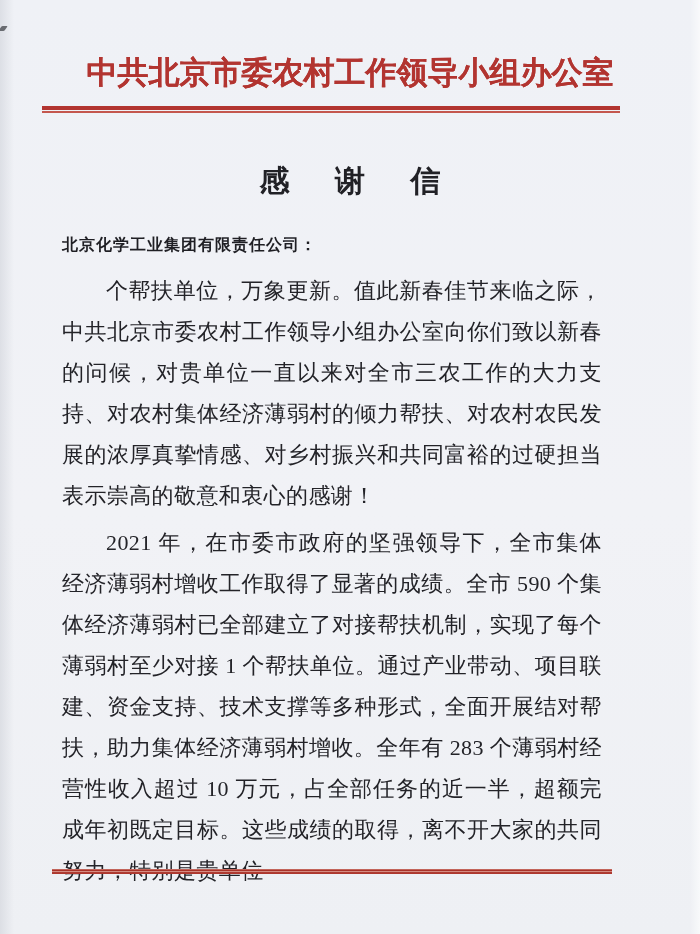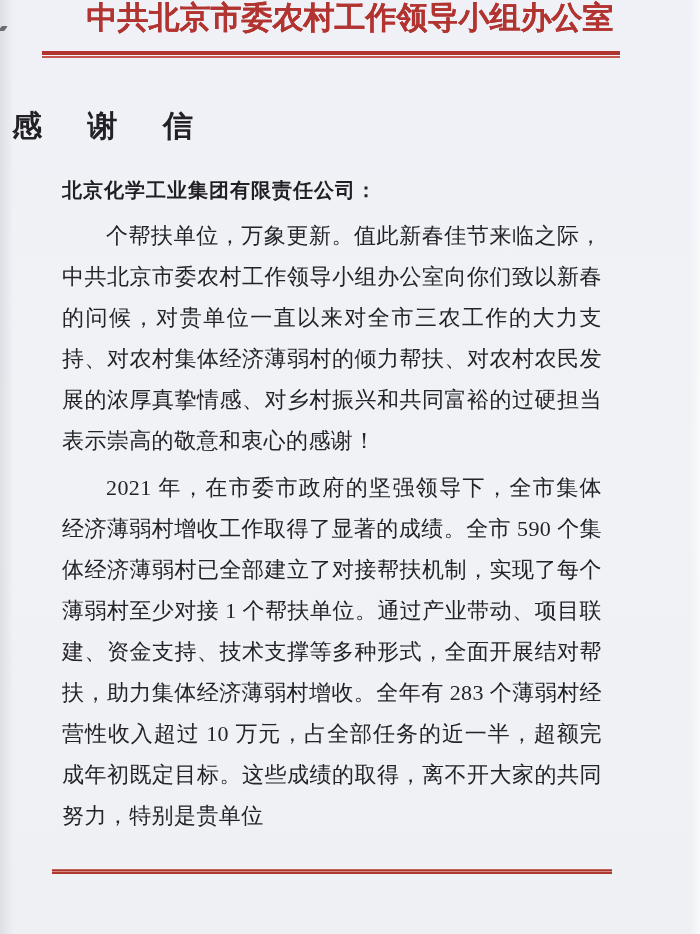--- a/index.html
+++ b/index.html
@@ -17,53 +17,55 @@
       linear-gradient(270deg, rgba(255,255,255,.6) 0px, rgba(238,240,245,0) 10px),
       linear-gradient(180deg, #eff1f6 0%, #f1f2f6 55%, #eef0f4 100%);
     overflow:hidden;
     color:var(--ink,#222226);
   }
   .scan-speck{
     position:absolute;left:0px;top:26px;width:6px;height:5px;
     background:#53565c;transform:skewX(-35deg);border-radius:1px;opacity:.85;
   }
   .org-name{
+    padding-top:55px;
     text-align:center;
     font-family:"Liberation Sans","DejaVu Sans",sans-serif;
     font-weight:900;
     font-size:31px;
     line-height:36px;
     letter-spacing:0px;
     color:var(--accent,#b23430);
     text-shadow:0 0 .5px var(--accent,#b23430);
   }
   .head-rule{
     margin:15px 0 0 42px;
     width:578px;
     height:0;
     border-top:4px solid var(--accent,#b23430);
     border-bottom:2px solid #c4574e;
     padding-top:1px;
     background:transparent;
   }
   .doc-title{
     margin-top:52px;
+    text-align:center;
     font-weight:700;
     font-size:30px;
     line-height:32px;
     letter-spacing:12px;
     word-spacing:14px;
     padding-left:12px;
     color:#212126;
   }
   .salutation{
     margin:35px 0 0 62px;
     font-family:"Liberation Sans","DejaVu Sans",sans-serif;
     font-weight:700;
-    font-size:20px;
+    font-size:16px;
     line-height:26px;
     letter-spacing:1px;
     color:#1f1f24;
   }
   .letter-body{margin-top:12px;}
   .letter-body p{
     margin:0 0 0 62px;
     width:540px;
     font-size:22px;
     line-height:41px;

